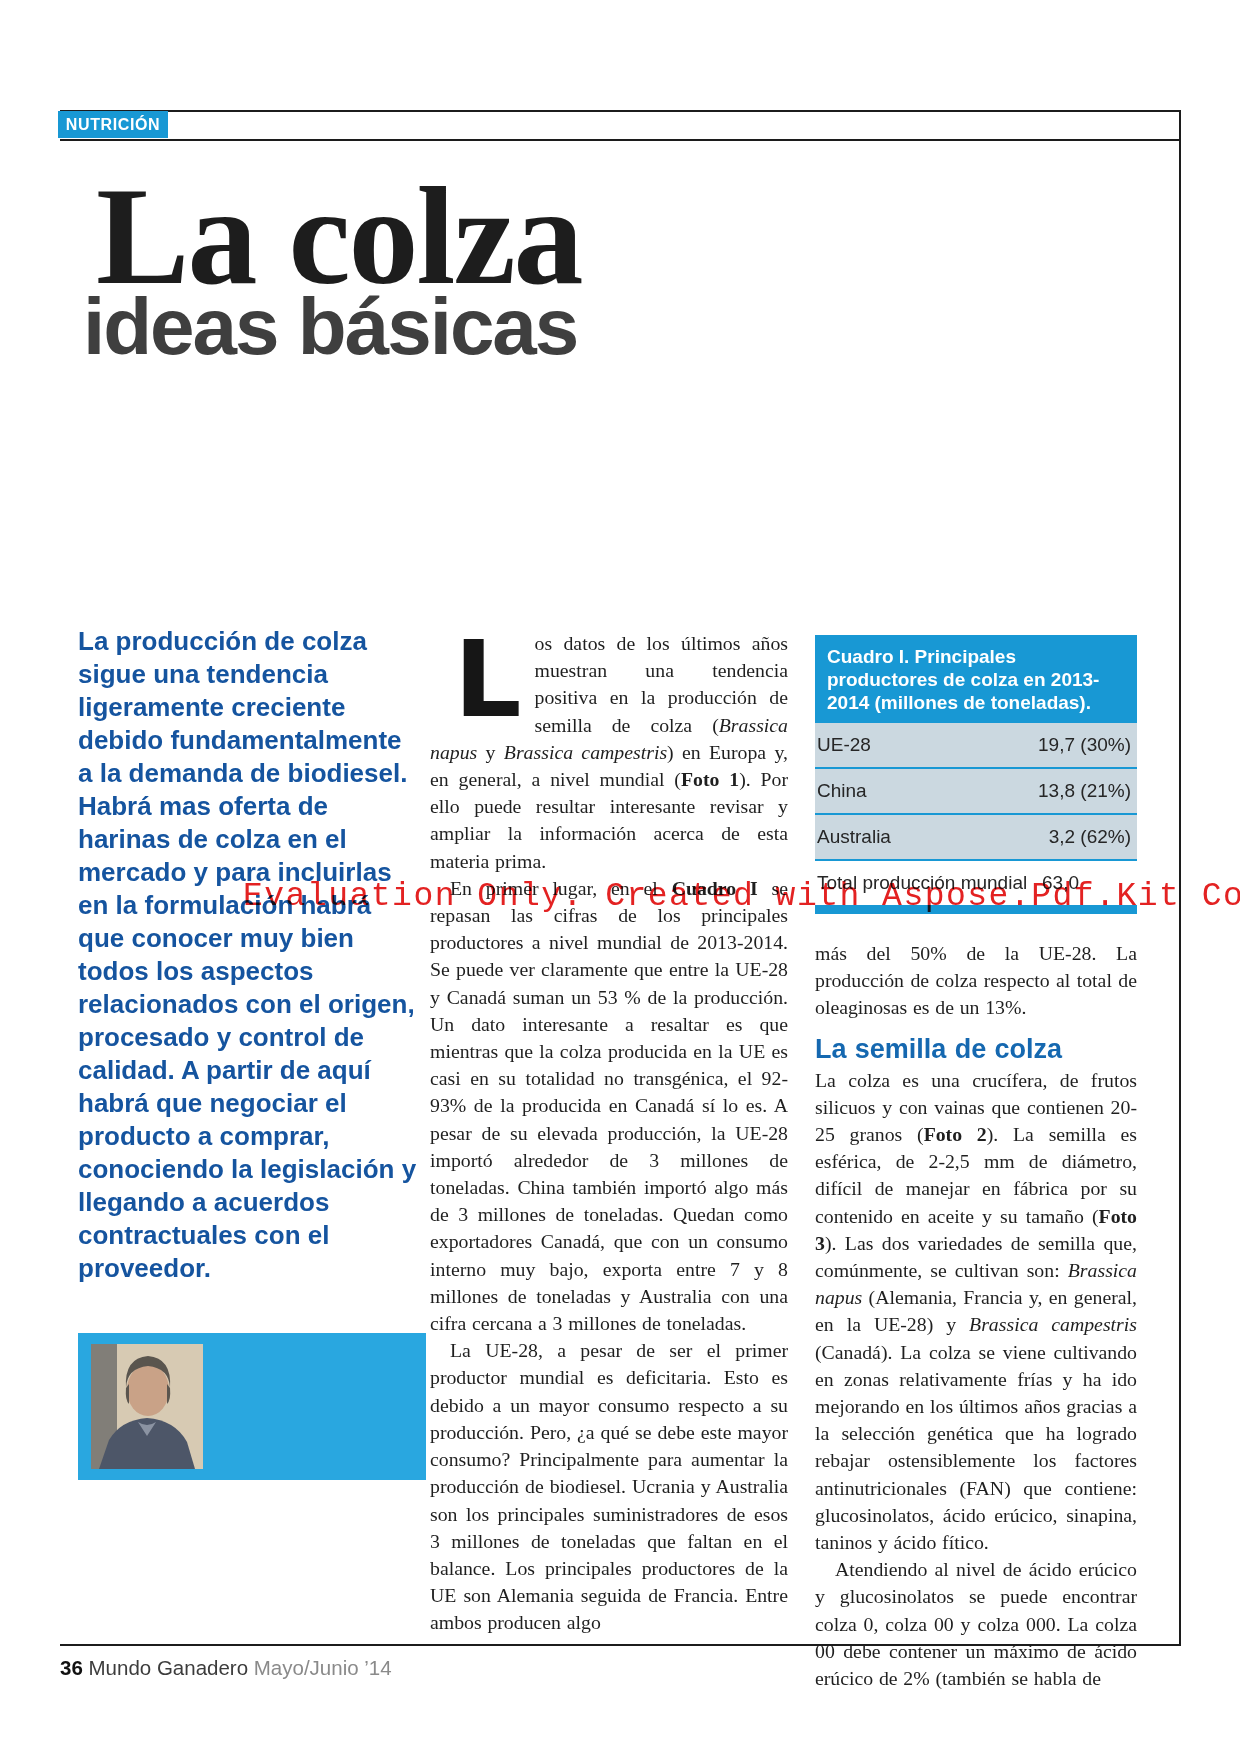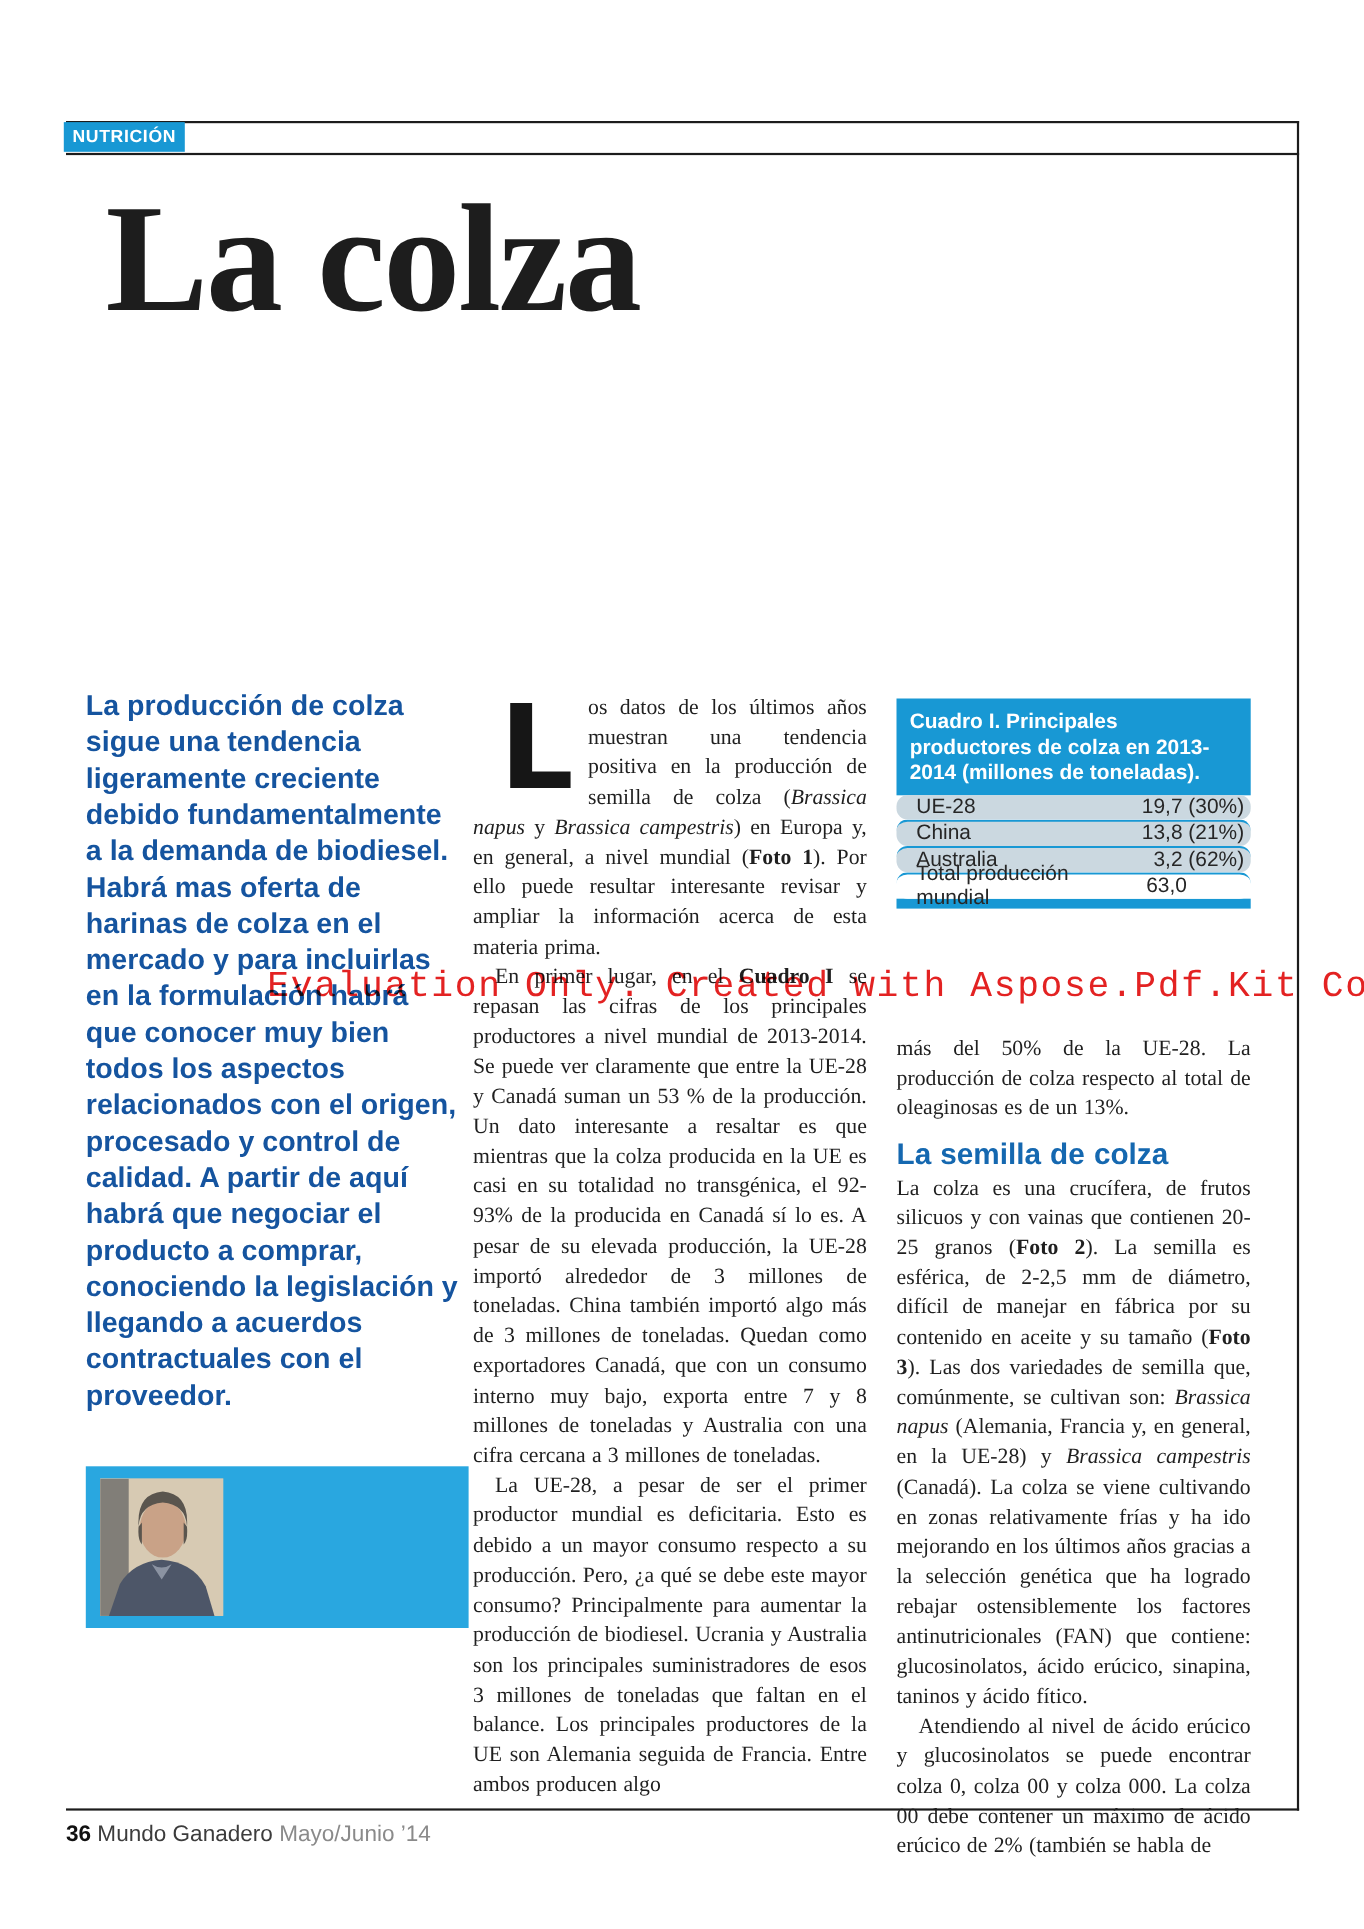--- a/index.html
+++ b/index.html
@@ -35,22 +35,22 @@
   .dropcap{float:left;font-family:"DejaVu Sans",sans-serif;font-weight:bold;
            font-size:106px;line-height:92px;height:98px;margin:4px 13px 0 24px;color:#161616;}
   .sec-head{margin:14px 0 5px;font-family:"Liberation Sans",sans-serif;font-weight:bold;
             font-size:27px;line-height:26px;color:var(--heading-blue,#1568b0);text-align:left;}
 
   
   .cuadro{position:absolute;left:815px;top:635px;width:322px;}
   .cuadro-head{background:var(--accent-blue,#1898d4);color:#fff;font-weight:bold;
                font-size:19px;line-height:23px;text-align:left;padding:10px 12px 9px;}
   .cuadro-body{border-bottom:9px solid var(--accent-blue,#1898d4);}
-  .t-row{display:flex;justify-content:space-between;align-items:center;height:22px;
-         font-size:19px;color:#262626;padding:0 6px 0 18px;background:#fff;border-radius:10px;}
+  .t-row{display:flex;justify-content:space-between;align-items:center;height:44px;
+         font-size:19px;color:#262626;padding:0 6px 0 2px;background:#fff;}
   .t-row + .t-row{border-top:2px solid var(--accent-blue,#1898d4);}
   .t-row.shaded{background:var(--row-shade,#cbd8e0);}
   .t-row.total .t-value{padding-right:52px;}
 
   .watermark{position:absolute;left:243px;top:879px;font-family:"Liberation Mono",monospace;
              font-size:33px;line-height:1.1;letter-spacing:1.5px;color:var(--watermark-red,#e32222);
              white-space:nowrap;mix-blend-mode:multiply;z-index:40;}
 
   
   .author{position:absolute;left:78px;top:1333px;width:348px;height:147px;
@@ -74,20 +74,21 @@
   <div class="rule rule-top"></div>
   <div class="rule rule-band"></div>
   <div class="rule rule-right"></div>
   <div class="rule rule-bottom"></div>
 
   <div class="kicker">
     <span>NUTRICIÓN</span>
   </div>
 
   <h1 class="title">La colza</h1>
+  <h2 class="subtitle">ideas básicas</h2>
 
   <div class="intro">La producción de colza sigue una tendencia ligeramente creciente debido fundamentalmente a la demanda de biodiesel. Habrá mas oferta de harinas de colza en el mercado y para incluirlas en la formulación habrá que conocer muy bien todos los aspectos relacionados con el origen, procesado y control de calidad. A partir de aquí habrá que negociar el producto a comprar, conociendo la legislación y llegando a acuerdos contractuales con el proveedor.</div>
 
   <div class="col col-2">
     <p class="body-p"><span class="dropcap">L</span><span>os datos de los últimos años muestran una tendencia positiva en la producción de semilla de colza (<i>Brassica napus</i> y <i>Brassica campestris</i>) en Europa y, en general, a nivel mundial (<b>Foto 1</b>). Por ello puede resultar interesante revisar y ampliar la información acerca de esta materia prima.</span></p>
     <p class="body-p indent">En primer lugar, en el <b>Cuadro I</b> se repasan las cifras de los principales productores a nivel mundial de 2013-2014. Se puede ver claramente que entre la UE-28 y Canadá suman un 53 % de la producción. Un dato interesante a resaltar es que mientras que la colza producida en la UE es casi en su totalidad no transgénica, el 92-93% de la producida en Canadá sí lo es. A pesar de su elevada producción, la UE-28 importó alrededor de 3 millones de toneladas. China también importó algo más de 3 millones de toneladas. Quedan como exportadores Canadá, que con un consumo interno muy bajo, exporta entre 7 y 8 millones de toneladas y Australia con una cifra cercana a 3 millones de toneladas.</p>
     <p class="body-p indent">La UE-28, a pesar de ser el primer productor mundial es deficitaria. Esto es debido a un mayor consumo respecto a su producción. Pero, ¿a qué se debe este mayor consumo? Principalmente para aumentar la producción de biodiesel. Ucrania y Australia son los principales suministradores de esos 3 millones de toneladas que faltan en el balance. Los principales productores de la UE son Alemania seguida de Francia. Entre ambos producen algo</p>
   </div>
 
   <div class="cuadro">

